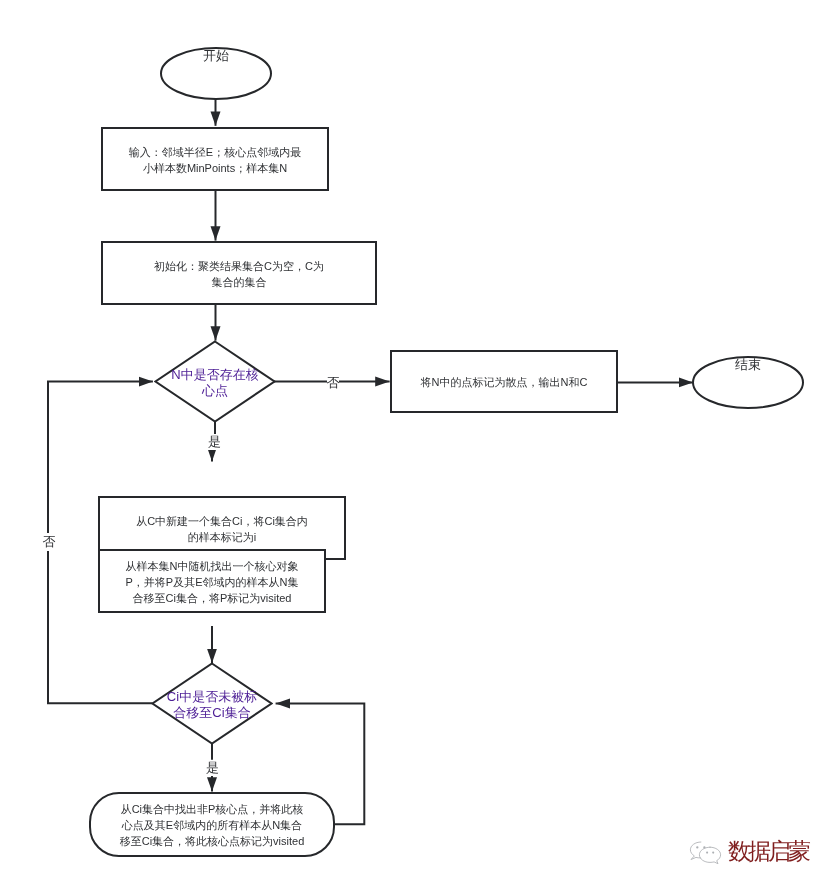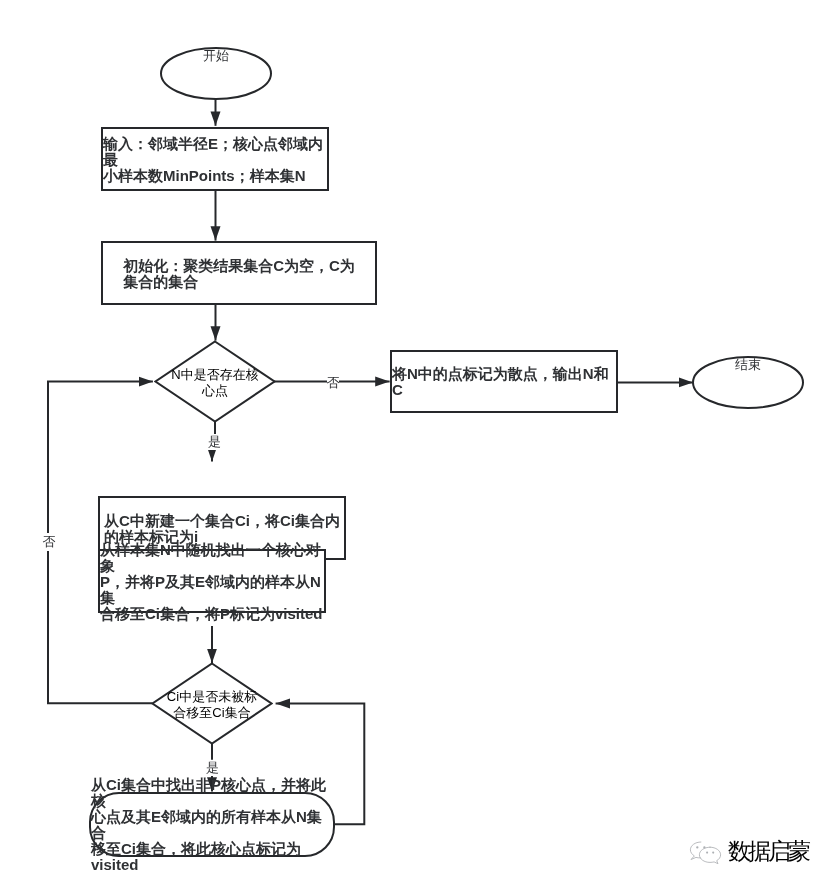--- a/index.html
+++ b/index.html
@@ -5,26 +5,26 @@
 <style>
   html,body{margin:0;padding:0;background:#ffffff;}
   body{width:834px;height:887px;overflow:hidden;
        font-family:"Liberation Sans",sans-serif;
        -webkit-font-smoothing:antialiased;}
   #canvas{position:relative;width:834px;height:887px;}
   svg.edges{position:absolute;left:0;top:0;width:834px;height:887px;}
   .node{position:absolute;box-sizing:border-box;}
   .proc{border:2px solid #26282b;background:#fff;
         display:flex;align-items:center;justify-content:center;}
-  .proc .txt{font-size:15px;line-height:16px;color:#2f3134;text-align:left;
-             white-space:pre-line;position:relative;top:0.5px;font-weight:bold;}
+  .proc .txt{font-size:11px;line-height:16px;color:#2f3134;text-align:center;
+             white-space:pre-line;position:relative;top:0.5px;}
   .term{display:flex;align-items:flex-start;justify-content:center;}
   .term .txt{font-size:13px;line-height:16px;color:#2f3134;text-align:center;
              position:relative;z-index:2;top:1px;}
-  .dec .txt{font-size:13px;line-height:16px;color:#000000;text-align:center;
+  .dec .txt{font-size:13px;line-height:16px;color:#4c1d95;text-align:center;
             position:absolute;left:-12px;right:-12px;top:50%;
             transform:translateY(calc(-50% + 1px));
             white-space:pre-line;}
   .elabel{position:absolute;font-size:13px;color:#2f3134;background:#fff;
           text-align:center;display:flex;align-items:center;justify-content:center;
           overflow:visible;white-space:nowrap;}
   .wm{position:absolute;display:flex;align-items:flex-start;gap:6px;}
 </style>
 </head>
 <body>
@@ -139,17 +139,17 @@
         <path d="M21.0,6.2 c6.0,0 10.6,3.5 10.6,7.6 0,2.4 -1.5,4.5 -3.9,5.9 l1.3,3.0 -3.9,-1.8
                  c-1.3,0.3 -2.6,0.5 -4.1,0.5 -5.9,0 -10.6,-3.4 -10.6,-7.6 0,-4.2 4.7,-7.6 10.6,-7.6 z"></path>
       </g>
       <g fill="#adb0b4">
         <circle cx="8.3" cy="6.4" r="1.15"></circle>
           <circle cx="15.4" cy="6.4" r="1.15"></circle>
         <circle cx="18.1" cy="11.6" r="1.05"></circle>
           <circle cx="24.2" cy="11.6" r="1.05"></circle>
       </g>
     </svg>
-    <span style="font-size:23px;line-height:23px;color:#000000;letter-spacing:-3.0px;
+    <span style="font-size:23px;line-height:23px;color:#7f1d1d;letter-spacing:-3.0px;
                  position:relative;top:1px;">数据启蒙</span>
   </div>
 
 </div>
 
 </body></html>

